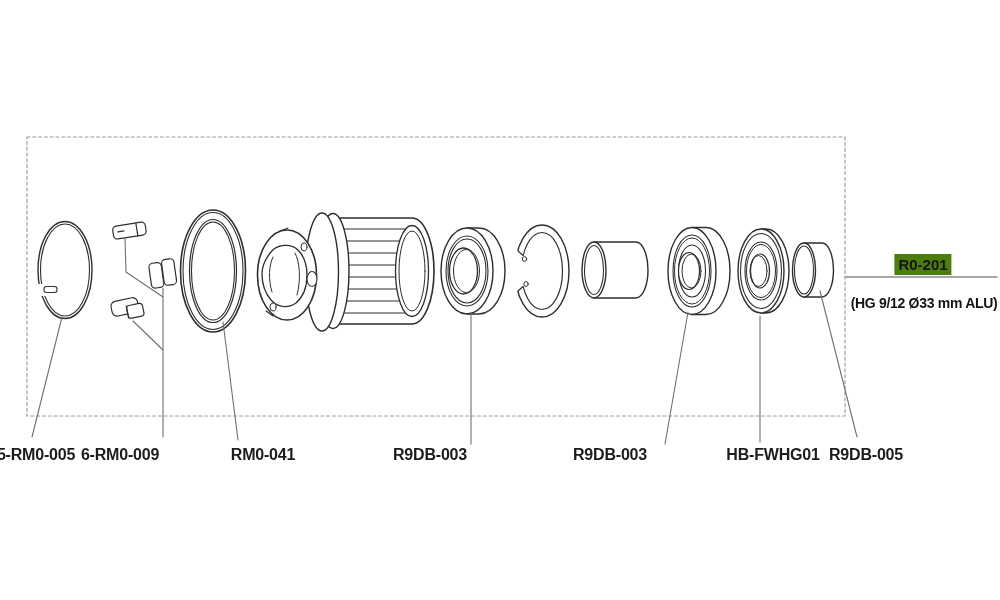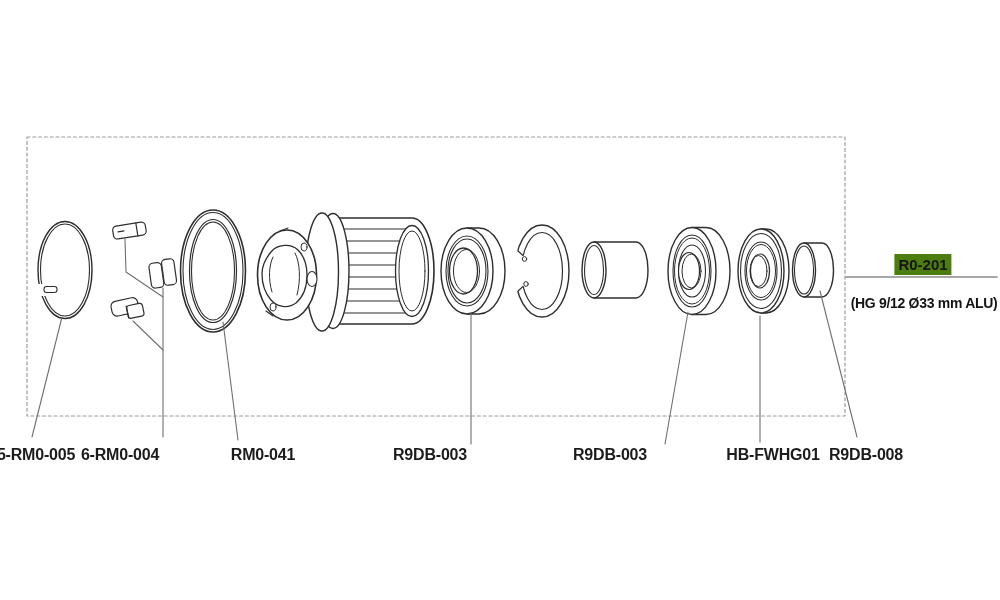--- a/index.html
+++ b/index.html
@@ -147,23 +147,23 @@
       <line x1="471" y1="313" x2="471" y2="444"></line>
       <path d="M688,312 L665,444"></path>
       <line x1="760" y1="316" x2="760" y2="442"></line>
       <path d="M820,291 L857,437"></path>
     </g>
 
     <line x1="846" y1="277" x2="997" y2="277" stroke="#8a8a8a" stroke-width="1.6"></line>
   </svg>
 
   <div class="part-label" style="left:36px">5-RM0-005</div>
-  <div class="part-label" style="left:120px">6-RM0-004</div>
+  <div class="part-label" style="left:120px">6-RM0-009</div>
   <div class="part-label" style="left:263px">RM0-041</div>
   <div class="part-label" style="left:430px">R9DB-003</div>
   <div class="part-label" style="left:610px">R9DB-003</div>
   <div class="part-label" style="left:773px">HB-FWHG01</div>
-  <div class="part-label" style="left:866px">R9DB-008</div>
+  <div class="part-label" style="left:866px">R9DB-005</div>
 
   <div class="callout-code">R0-201</div>
   <div class="callout-spec">(HG 9/12 Ø33 mm ALU)</div>
 
 </div>
 
 </body></html>

